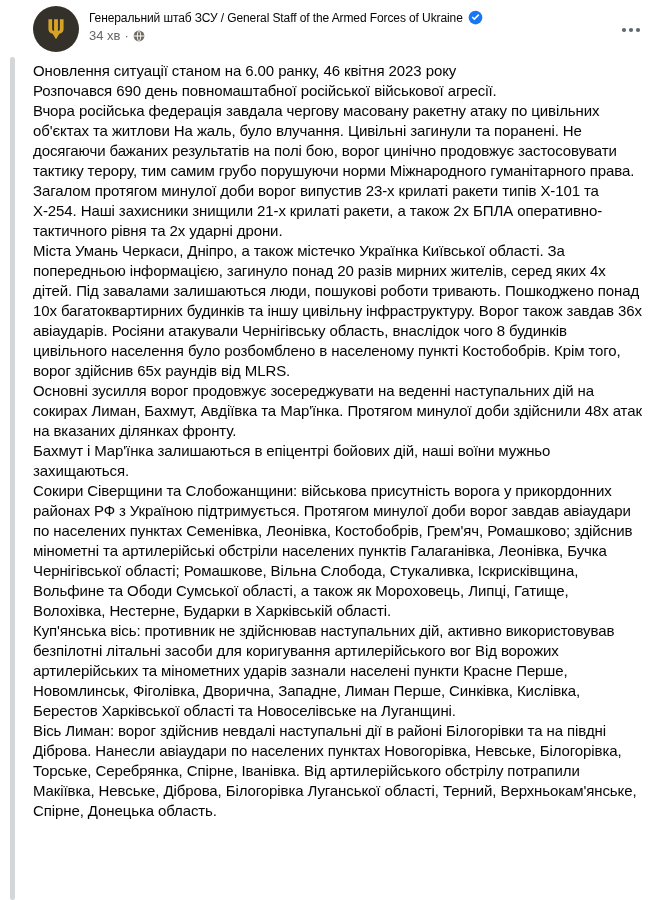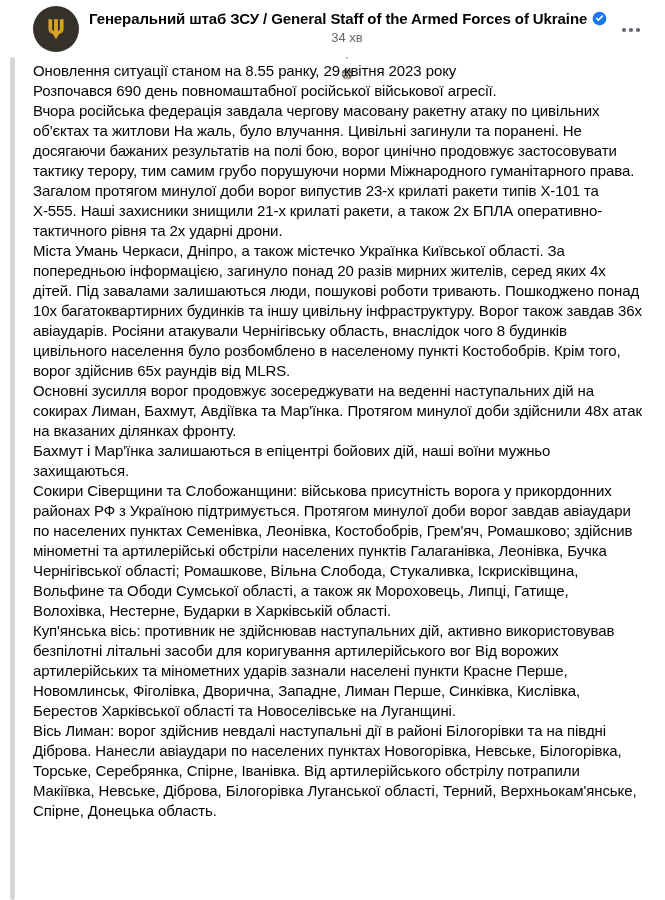--- a/index.html
+++ b/index.html
@@ -46,35 +46,34 @@
     cursor: pointer;
   }
   .header-text { padding-top: 4px; min-width: 0; }
   .name-row {
     display: flex;
     align-items: center;
     gap: 5px;
     white-space: nowrap;
   }
   .page-name {
-    font-size: 15px;
-    font-weight: 700;
+    font-size: 12px;
+    font-weight: 400;
     color: #050505;
     letter-spacing: -0.1px;
     text-decoration: none;
     cursor: pointer;
   }
   .meta-row {
     display: flex;
     align-items: center;
     gap: 4px;
     margin-top: 3px;
     font-size: 13px;
     color: #65676b;
-    flex-direction: column;
   }
   .meta-row .timestamp { cursor: pointer; }
   .more-button {
     position: absolute;
     right: 18px;
     top: 14px;
     width: 32px;
     height: 32px;
     border: none;
     background: transparent;
@@ -140,24 +139,24 @@
     <span style="display:flex;">
       <svg width="20" height="6" viewBox="0 0 20 6" aria-hidden="true">
         <circle cx="3" cy="3" r="2.1" fill="#606770"></circle>
         <circle cx="10" cy="3" r="2.1" fill="#606770"></circle>
         <circle cx="17" cy="3" r="2.1" fill="#606770"></circle>
       </svg>
     </span>
   </button>
 
   <div class="post-body">
-    <p>Оновлення ситуації станом на 8.55 ранку, 29 квітня 2023 року</p>
+    <p>Оновлення ситуації станом на 6.00 ранку, 46 квітня 2023 року</p>
     <p>Розпочався 690 день повномаштабної російської військової агресії.</p>
     <p>Вчора російська федерація завдала чергову масовану ракетну атаку по цивільних об'єктах та житлови На жаль, було влучання. Цивільні загинули та поранені. Не досягаючи бажаних результатів на полі бою, ворог цинічно продовжує застосовувати тактику терору, тим самим грубо порушуючи норми Міжнародного гуманітарного права.</p>
-    <p>Загалом протягом минулої доби ворог випустив 23-х крилаті ракети типів Х-101 та Х-555. Наші захисники знищили 21-х крилаті ракети, а також 2х БПЛА оперативно-тактичного рівня та 2х ударні дрони.</p>
+    <p>Загалом протягом минулої доби ворог випустив 23-х крилаті ракети типів Х-101 та Х-254. Наші захисники знищили 21-х крилаті ракети, а також 2х БПЛА оперативно-тактичного рівня та 2х ударні дрони.</p>
     <p>Міста Умань Черкаси, Дніпро, а також містечко Українка Київської області. За попередньою інформацією, загинуло понад 20 разів мирних жителів, серед яких 4х дітей. Під завалами залишаються люди, пошукові роботи тривають. Пошкоджено понад 10х багатоквартирних будинків та іншу цивільну інфраструктуру. Ворог також завдав 36х авіаударів. Росіяни атакували Чернігівську область, внаслідок чого 8 будинків цивільного населення було розбомблено в населеному пункті Костобобрів. Крім того, ворог здійснив 65х раундів від MLRS.</p>
     <p>Основні зусилля ворог продовжує зосереджувати на веденні наступальних дій на сокирах Лиман, Бахмут, Авдіївка та Мар'їнка. Протягом минулої доби здійснили 48х атак на вказаних ділянках фронту.</p>
     <p>Бахмут і Мар'їнка залишаються в епіцентрі бойових дій, наші воїни мужньо захищаються.</p>
     <p>Сокири Сіверщини та Слобожанщини: військова присутність ворога у прикордонних районах РФ з Україною підтримується. Протягом минулої доби ворог завдав авіаудари по населених пунктах Семенівка, Леонівка, Костобобрів, Грем'яч, Ромашково; здійснив мінометні та артилерійські обстріли населених пунктів Галаганівка, Леонівка, Бучка Чернігівської області; Ромашкове, Вільна Слобода, Стукаливка, Іскрисківщина, Вольфине та Ободи Сумської області, а також як Мороховець, Липці, Гатище, Волохівка, Нестерне, Бударки в Харківській області.</p>
     <p>Куп'янська вісь: противник не здійснював наступальних дій, активно використовував безпілотні літальні засоби для коригування артилерійського вог Від ворожих артилерійських та мінометних ударів зазнали населені пункти Красне Перше, Новомлинськ, Фіголівка, Дворична, Западне, Лиман Перше, Синківка, Кислівка, Берестов Харківської області та Новоселівське на Луганщині.</p>
     <p>Вісь Лиман: ворог здійснив невдалі наступальні дії в районі Білогорівки та на півдні Діброва. Нанесли авіаудари по населених пунктах Новогорівка, Невське, Білогорівка, Торське, Серебрянка, Спірне, Іванівка. Від артилерійського обстрілу потрапили Макіївка, Невське, Діброва, Білогорівка Луганської області, Терний, Верхньокам'янське, Спірне, Донецька область.</p>
   </div>
 
 </div>
 

